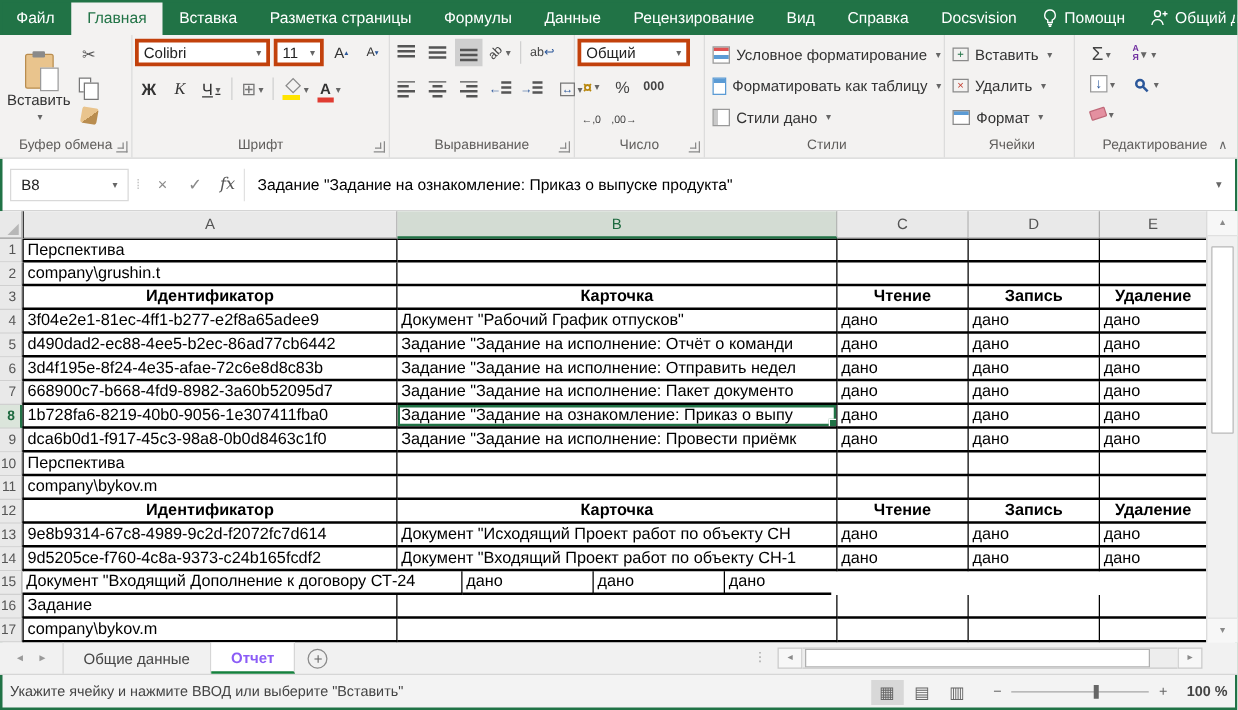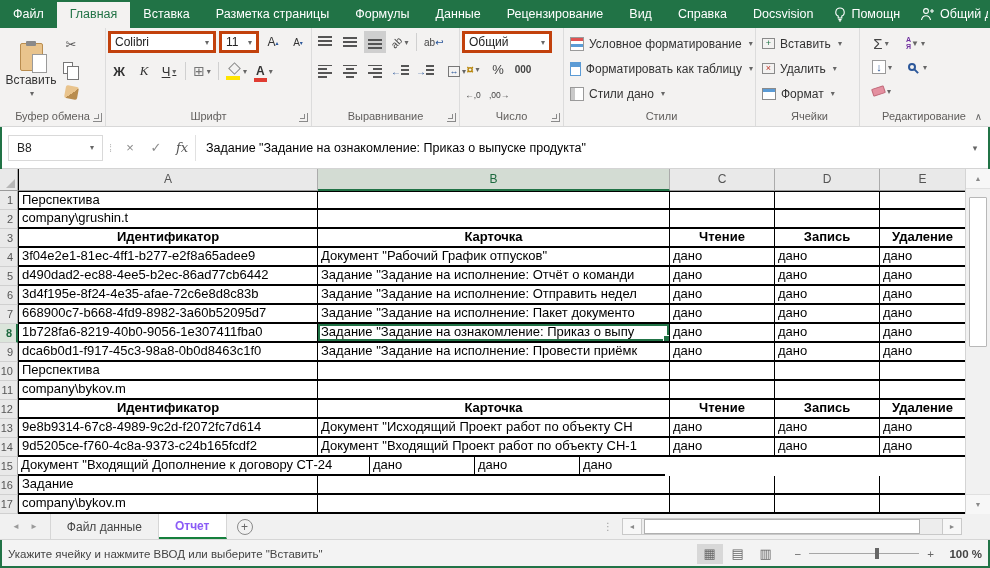--- a/index.html
+++ b/index.html
@@ -601,21 +601,21 @@
       <div class="sbtn bot">▼</div>
     </div>
   </div>
 
   <div class="sheetbar">
     <div class="snav">
       <span>◄</span>
       <span>►</span>
     </div>
     <div id="sheet-tabs" style="display:flex">
-        <div class="stab">Файл данные</div>
+        <div class="stab">Общие данные</div>
         <div class="stab active">Отчет</div>
       </div>
     <span class="addsheet">+</span>
     <span class="hdots">⋮</span>
     <div class="hscroll">
       <span class="hbtn">◄</span>
       <span class="htrack">
           <span class="hthumb"></span>
         </span>
       <span class="hbtn">►</span>

